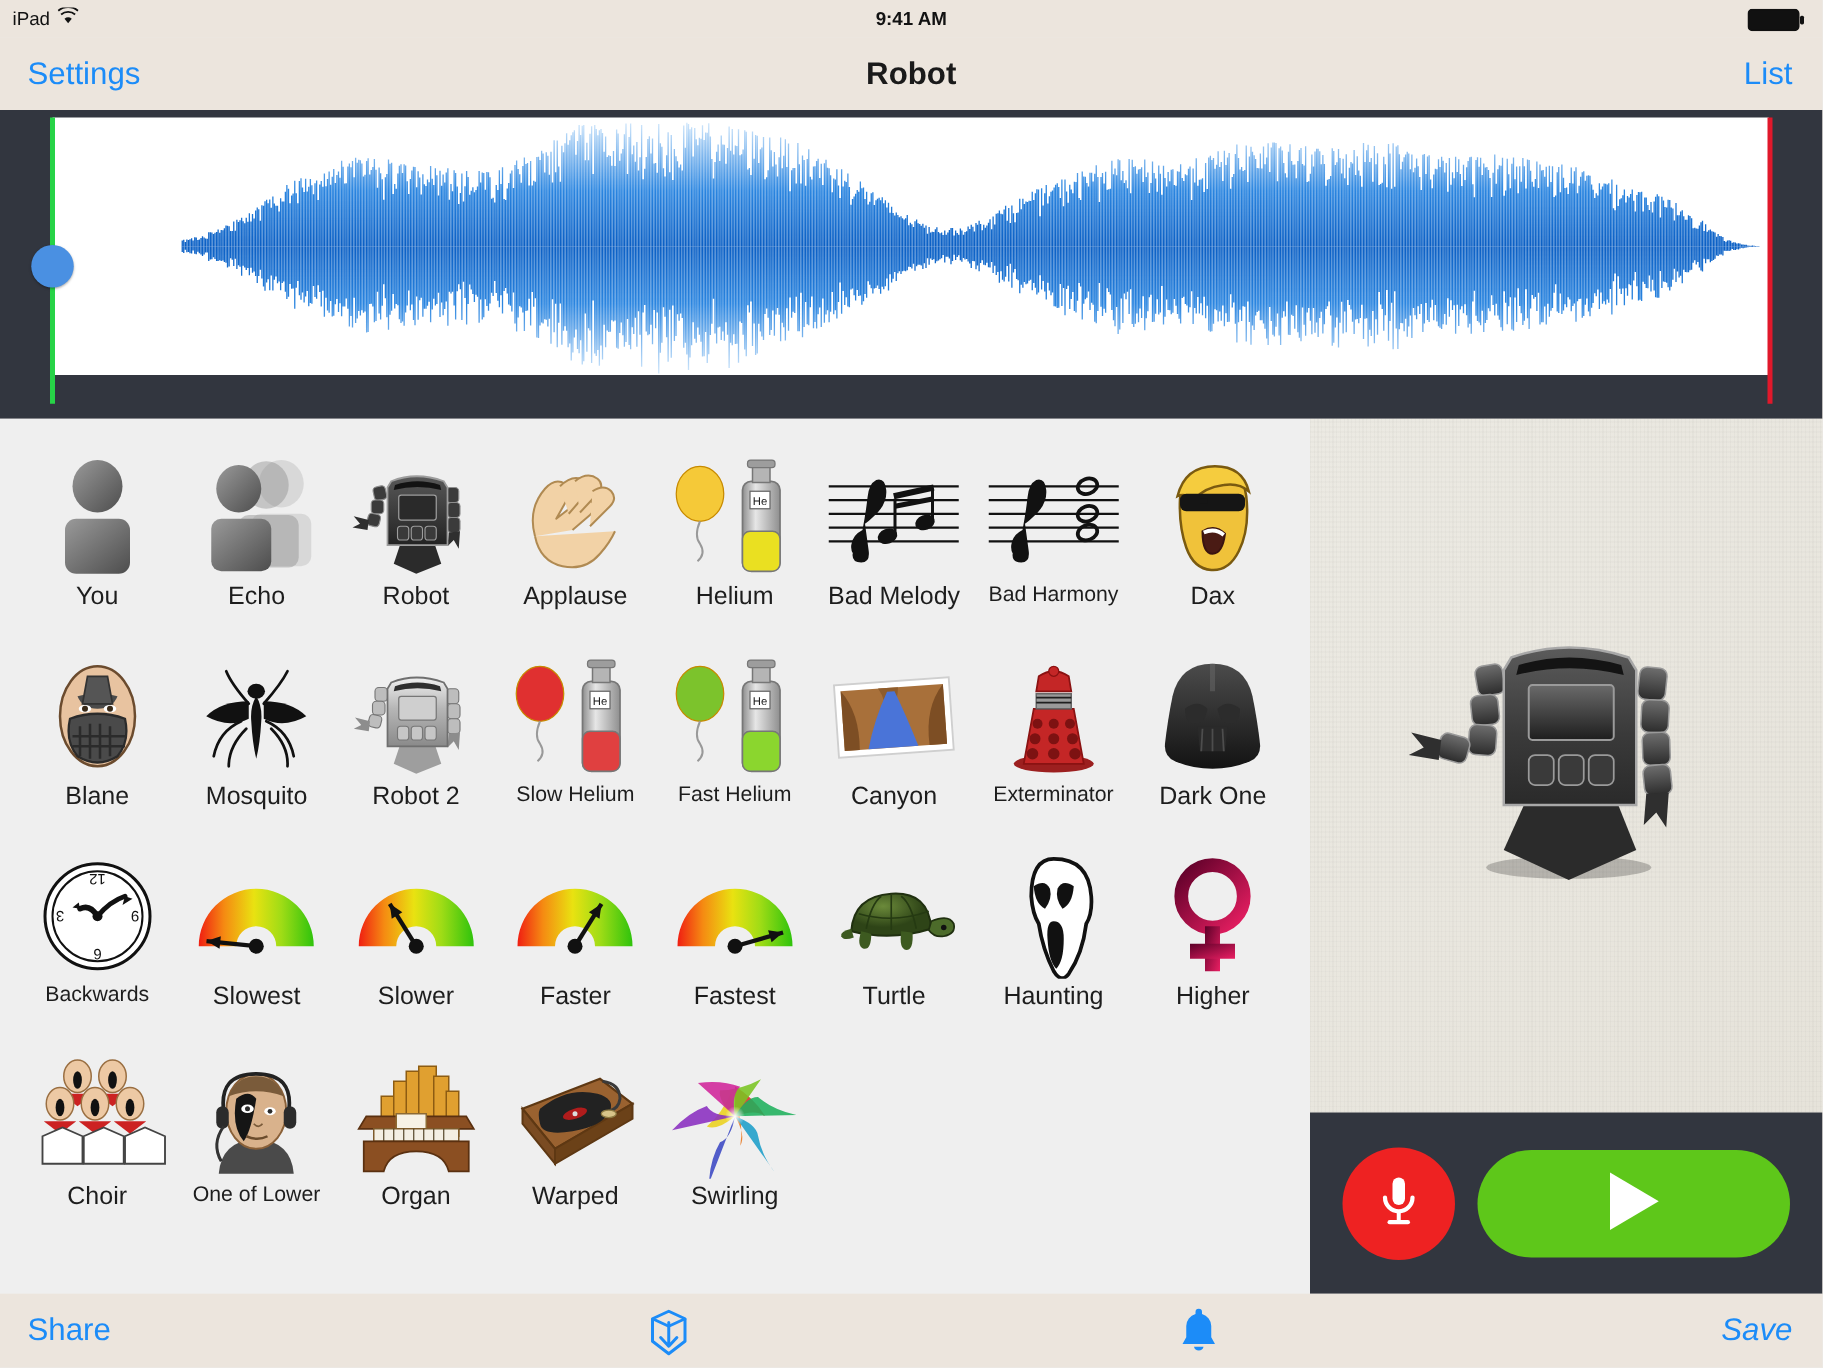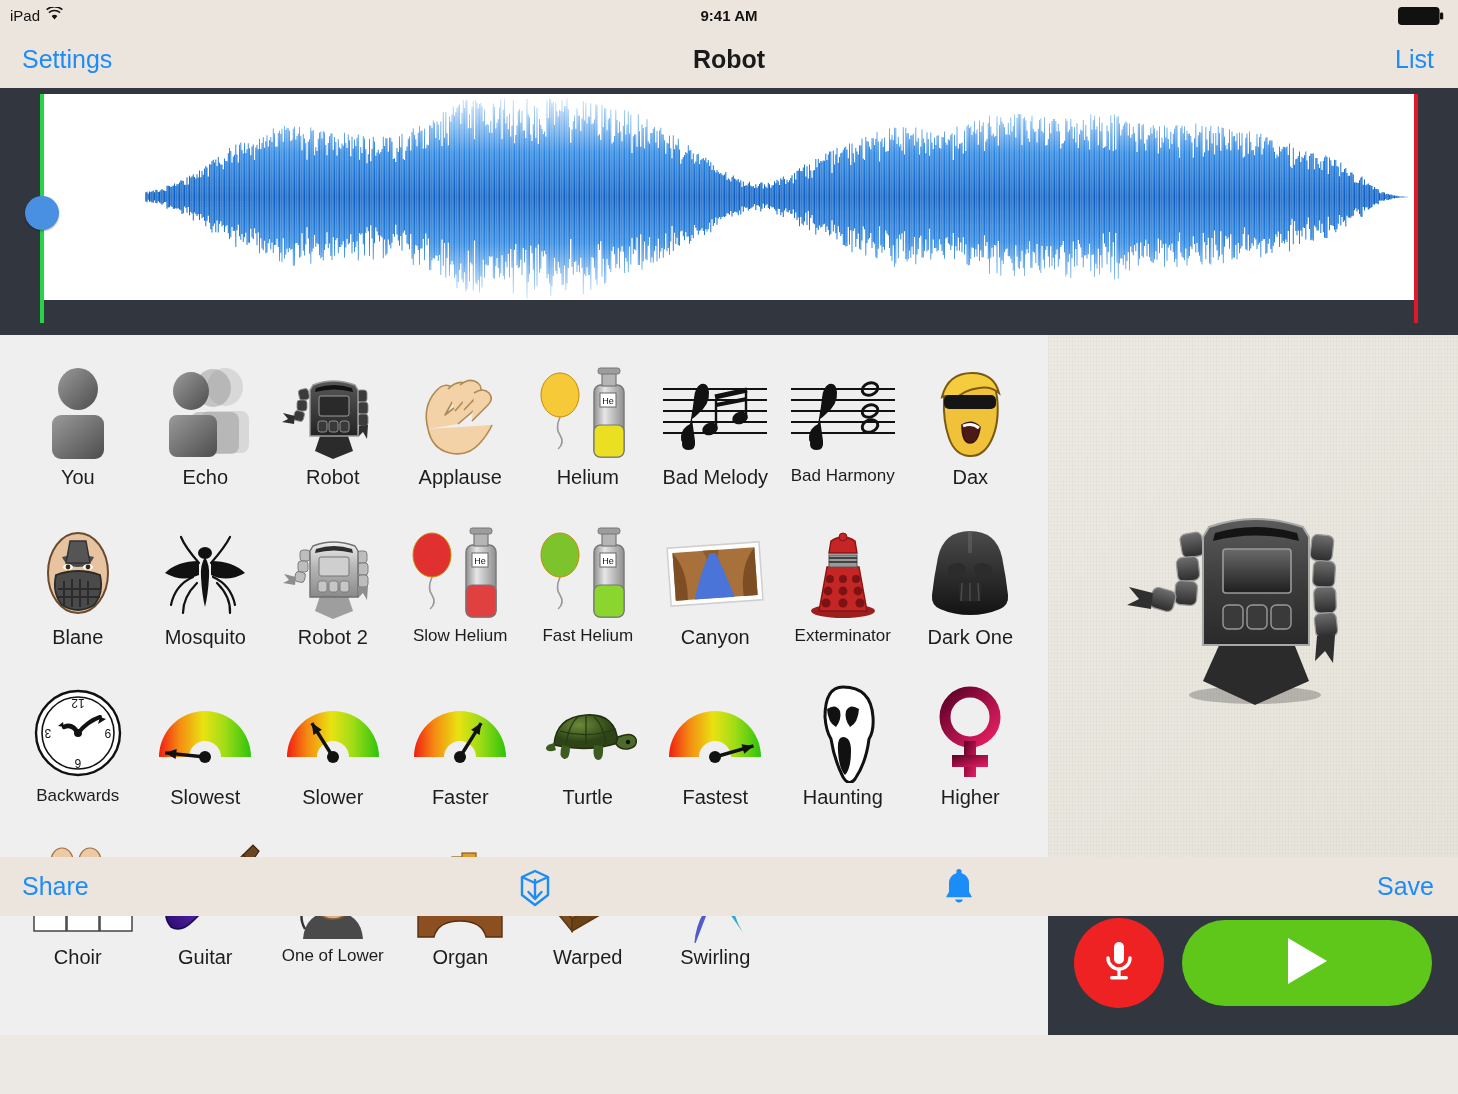--- a/index.html
+++ b/index.html
@@ -2,21 +2,21 @@
 <html><head>
 <meta charset="utf-8">
 <style>
   * { margin:0; padding:0; box-sizing:border-box; }
   html,body { width:1458px; height:1094px; overflow:hidden; }
   body {
     font-family:"Liberation Sans", sans-serif;
     background:#ece9e4;
     -webkit-font-smoothing:antialiased;
   }
-  .app { position:relative; width:1458px; height:916px; }
+  .app { position:relative; width:1458px; height:1094px; }
 
   
   .statusbar {
     position:absolute; left:0; top:0; width:1458px; height:30px;
     background:#ece5dd;
     display:flex; align-items:center;
   }
   .sb-left { position:absolute; left:10px; display:flex; align-items:center; gap:6px; }
   .sb-device { font-size:15px; color:#121212; }
   .sb-time {
@@ -128,21 +128,21 @@
     cursor:pointer; border:none;
   }
 
   
   .toolbar {
     position:absolute; left:0; bottom:0; width:1458px; height:59px;
     background:#ece5dd;
     display:flex; align-items:center;padding-left:39px;
   }
   .tb-share { position:absolute; left:22px; font-size:25px; color:#1c8cf8; }
-  .tb-save  { position:absolute; right:24px; font-size:25px; color:#1c8cf8; }
+  .tb-save  { position:absolute; right:24px; font-size:25px; color:#1c8cf8;font-style:italic; }
   .tb-icon1 { position:absolute; left:514px; top:10px; cursor:pointer; }
   .tb-icon2 { position:absolute; left:942px; top:9px; cursor:pointer; }
 </style>
 </head>
 <body>
 
 <div class="app">
 
   <div class="statusbar">
     <div class="sb-left">
@@ -628,61 +628,61 @@
     <line x1="56" y1="74" x2="77.1967705693282" y2="40.07807615374296" stroke="#111" stroke-width="3.4"></line>
     <path d="M77.1967705693282 40.07807615374296 l-10.069352387347383 6.6789327365546605 l8.48048096156426 5.299192642332049 Z" fill="#111"></path>
     <circle cx="56" cy="74" r="6" fill="#111"></circle>
   </svg>
           </div>
           <div class="lbl">Faster</div>
         </div>
         <div class="cell">
           <div class="art">
             <svg width="112" height="100" viewBox="0 0 112 100">
-              <defs>
-                <radialGradient id="shg" cx="40%" cy="30%">
-                  <stop offset="0%" stop-color="#6b8a3a"></stop>
-                  <stop offset="100%" stop-color="#2e4417"></stop>
-                </radialGradient>
-              </defs>
-              <path d="M22 62 q2 -28 32 -30 q30 -2 32 28 q-32 10 -64 2 Z" fill="url(#shg)" stroke="#203010" stroke-width="1.6"></path>
-              <g stroke="#253a12" stroke-width="1.3" fill="none">
-                <path d="M34 60 q4 -20 12 -26"></path>
-                <path d="M54 33 v28"></path>
-                <path d="M74 60 q-4 -20 -12 -26"></path>
-                <path d="M28 48 q28 8 56 -2"></path>
-              </g>
-              <path d="M86 54 q14 -6 18 2 q2 8 -8 10 q-8 1 -12 -5 Z" fill="#4c6b2a" stroke="#203010" stroke-width="1.4"></path>
-              <circle cx="96" cy="59" r="2.2" fill="#111"></circle>
-              <path d="M30 62 q-4 12 2 14 q6 1 6 -12 Z" fill="#3d5a20"></path>
-              <path d="M62 62 q-2 14 4 15 q6 0 5 -14 Z" fill="#3d5a20"></path>
-              <path d="M22 60 q-9 2 -8 6 q2 4 10 1 Z" fill="#3d5a20"></path>
-            </svg>
-          </div>
-          <div class="lbl">Turtle</div>
-        </div>
-        <div class="cell">
-          <div class="art">
-            <svg width="112" height="100" viewBox="0 0 112 100">
     <defs>
                 <linearGradient id="gg4" x1="0" y1="0" x2="1" y2="0">
       <stop offset="0%" stop-color="#f01e12"></stop>
                   <stop offset="22%" stop-color="#f58a12"></stop>
       <stop offset="48%" stop-color="#e9e211"></stop>
                   <stop offset="72%" stop-color="#9fdc16"></stop>
       <stop offset="100%" stop-color="#2fc30c"></stop>
                 </linearGradient>
               </defs>
     <path d="M10 74 A46 46 0 0 1 102 74 L72 74 A16 16 0 0 0 40 74 Z" fill="url(#gg4)"></path>
     <line x1="56" y1="74" x2="94.45046783753276" y2="62.97450576732003" stroke="#111" stroke-width="3.4"></line>
     <path d="M94.45046783753276 62.97450576732003 l-11.952065434406503 -1.7742975657046038 l2.7563735581699915 9.612616959383189 Z" fill="#111"></path>
     <circle cx="56" cy="74" r="6" fill="#111"></circle>
   </svg>
           </div>
           <div class="lbl">Fastest</div>
+        </div>
+        <div class="cell">
+          <div class="art">
+            <svg width="112" height="100" viewBox="0 0 112 100">
+              <defs>
+                <radialGradient id="shg" cx="40%" cy="30%">
+                  <stop offset="0%" stop-color="#6b8a3a"></stop>
+                  <stop offset="100%" stop-color="#2e4417"></stop>
+                </radialGradient>
+              </defs>
+              <path d="M22 62 q2 -28 32 -30 q30 -2 32 28 q-32 10 -64 2 Z" fill="url(#shg)" stroke="#203010" stroke-width="1.6"></path>
+              <g stroke="#253a12" stroke-width="1.3" fill="none">
+                <path d="M34 60 q4 -20 12 -26"></path>
+                <path d="M54 33 v28"></path>
+                <path d="M74 60 q-4 -20 -12 -26"></path>
+                <path d="M28 48 q28 8 56 -2"></path>
+              </g>
+              <path d="M86 54 q14 -6 18 2 q2 8 -8 10 q-8 1 -12 -5 Z" fill="#4c6b2a" stroke="#203010" stroke-width="1.4"></path>
+              <circle cx="96" cy="59" r="2.2" fill="#111"></circle>
+              <path d="M30 62 q-4 12 2 14 q6 1 6 -12 Z" fill="#3d5a20"></path>
+              <path d="M62 62 q-2 14 4 15 q6 0 5 -14 Z" fill="#3d5a20"></path>
+              <path d="M22 60 q-9 2 -8 6 q2 4 10 1 Z" fill="#3d5a20"></path>
+            </svg>
+          </div>
+          <div class="lbl">Turtle</div>
         </div>
         <div class="cell">
           <div class="art">
             <svg width="112" height="100" viewBox="0 0 112 100">
               <path d="M56 4 q28 0 30 30 q1 14 -4 22 q-3 24 -14 40 q-6 8 -12 -2 q-9 -18 -12 -38 q-5 -8 -6 -22 q0 -30 18 -30 Z" fill="#fff" stroke="#111" stroke-width="3"></path>
               <path d="M40 26 q9 -6 13 2 q2 8 -4 16 q-8 -4 -9 -18 Z" fill="#111"></path>
               <path d="M72 26 q-9 -6 -13 2 q-2 8 4 16 q8 -4 9 -18 Z" fill="#111"></path>
               <path d="M56 54 q8 0 8 14 q0 18 -6 24 q-6 -6 -7 -24 q-1 -14 5 -14 Z" fill="#111"></path>
             </svg>
           </div>
@@ -727,42 +727,20 @@
                 <path d="M69 54 h26 l-13 10 Z" fill="#cc2222"></path>
               </g>
               <g fill="#fff" stroke="#444" stroke-width="1.5">
                 <path d="M12 66 l16 -7 l16 7 v22 h-32 Z"></path>
                 <path d="M45 66 l16 -7 l16 7 v22 h-32 Z"></path>
                 <path d="M78 66 l16 -7 l16 7 v22 h-32 Z"></path>
               </g>
             </svg>
           </div>
           <div class="lbl">Choir</div>
-        </div>
-        <div class="cell">
-          <div class="art">
-            <svg width="112" height="100" viewBox="0 0 112 100">
-              <defs>
-                <linearGradient id="gbg" x1="0" y1="1" x2="1" y2="0">
-                  <stop offset="0%" stop-color="#2a0a6e"></stop>
-                  <stop offset="100%" stop-color="#7b3fe4"></stop>
-                </linearGradient>
-              </defs>
-              <path d="M22 84 q-10 -12 0 -24 q8 -10 18 -8 q-4 -12 6 -18 q10 -6 18 4 q8 10 0 20 l-20 20 q-12 12 -22 6 Z" fill="url(#gbg)" stroke="#1d0750" stroke-width="1.6"></path>
-              <path d="M40 58 q12 -14 24 -20 q6 -2 8 4 l-22 24 q-8 2 -10 -8 Z" fill="#fff" stroke="#777" stroke-width="1.2"></path>
-              <g fill="#555" stroke="#333" stroke-width=".9">
-                <rect x="42" y="56" width="8" height="5" transform="rotate(-42 46 58)"></rect>
-                <rect x="49" y="49" width="8" height="5" transform="rotate(-42 53 51)"></rect>
-                <rect x="56" y="42" width="8" height="5" transform="rotate(-42 60 44)"></rect>
-              </g>
-              <path d="M62 44 L94 12 l8 8 L70 52 Z" fill="#8b5a2b" stroke="#5a3718" stroke-width="1.4"></path>
-              <path d="M94 12 l10 -10 l6 6 l-8 12 Z" fill="#6b4420" stroke="#3e2611" stroke-width="1.2"></path>
-            </svg>
-          </div>
-          <div class="lbl">Guitar</div>
         </div>
         <div class="cell">
           <div class="art">
             <svg width="112" height="100" viewBox="0 0 112 100">
               <path d="M26 96 q2 -26 30 -28 q28 2 30 28 Z" fill="#4a4a4a"></path>
               <ellipse cx="56" cy="46" rx="24" ry="30" fill="#d9b28c" stroke="#8a6038" stroke-width="1.6"></ellipse>
               <path d="M34 34 q6 -16 22 -16 q16 0 22 16 q-22 -8 -44 0 Z" fill="#7a5b3a"></path>
               <path d="M40 36 q10 -8 16 0 q-4 26 -10 34 q-10 -12 -6 -34 Z" fill="#151515"></path>
               <ellipse cx="49" cy="44" rx="5" ry="3.4" fill="#fff"></ellipse>
               <circle cx="49" cy="44" r="2" fill="#2b2b2b"></circle>

